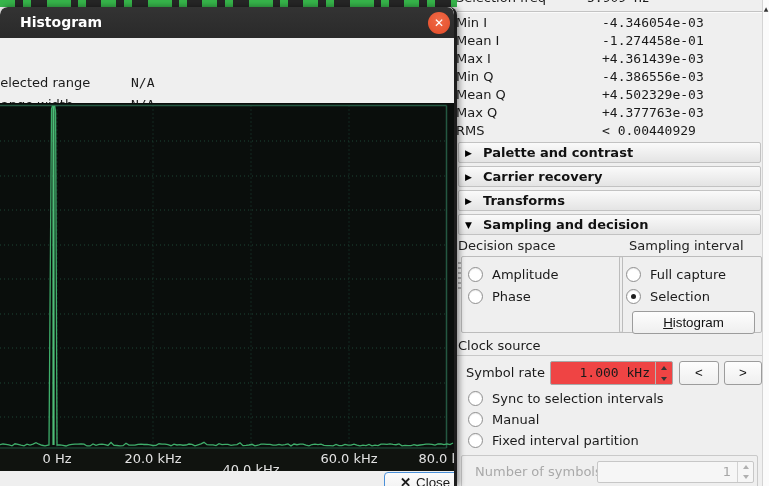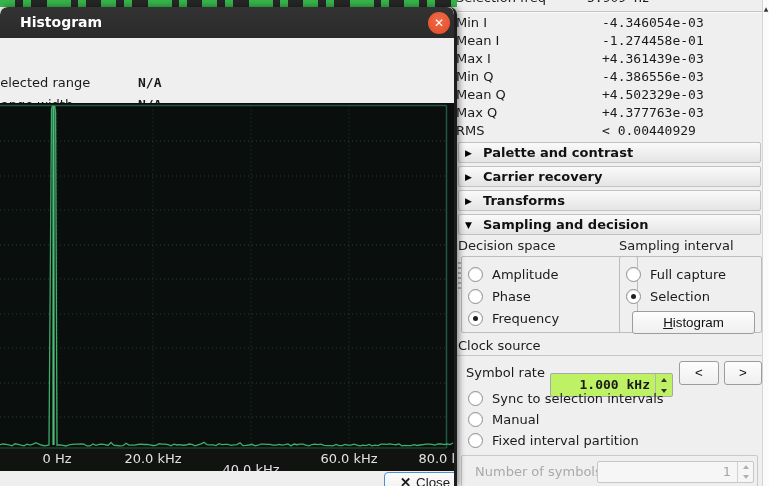--- a/index.html
+++ b/index.html
@@ -34,21 +34,21 @@
   .rrow { display:flex; align-items:center; gap:9px; height:22px; }
   .radio { width:15px; height:15px; border-radius:50%; border:1px solid #8f8f8f; background:#fff; position:relative; flex:0 0 auto;
     box-shadow:inset 0 1px 1px rgba(0,0,0,.08); }
   .radio.sel::after { content:""; position:absolute; left:4px; top:4px; width:5px; height:5px; border-radius:50%; background:#1f1f1f; }
   .btn { background:linear-gradient(#fdfdfd,#efefef); border:1px solid #9c9c9c; border-radius:3px; text-align:center; color:#111; }
   .hist-btn { display:block; margin:4px 5px 0 6px; width:calc(100% - 12px); height:23px; line-height:21px; }
 
   .clock-label { position:absolute; top:338px; left:4px; height:15px; line-height:15px; margin-left:-3px; }
   .sep2 { position:absolute; top:355px; left:0; right:7px; border-top:1px solid #c8c8c8; }
   .sym-label { position:absolute; left:9px; top:364px; height:18px; line-height:18px; }
-  .spinbox { position:absolute; left:93px; top:373px; width:123px; height:24px; background:#bef264; border:1px solid #a8a8a8; border-radius:2px;font-weight:bold; }
+  .spinbox { position:absolute; left:93px; top:361px; width:123px; height:24px; background:#ef4444; border:1px solid #a8a8a8; border-radius:2px; }
   .spinbox .spin-val { display:block; text-align:right; padding-right:22px; line-height:22px; font-family:"DejaVu Sans Mono","Liberation Mono",monospace; }
   .spin-btns { position:absolute; right:0; top:0; bottom:0; width:17px; border-left:1px solid #b5b5b5; display:flex; flex-direction:column; }
   .spin-btns span { flex:1; display:flex; align-items:center; justify-content:center; }
   .tri-up { width:0; height:0; border-left:3px solid transparent; border-right:3px solid transparent; border-bottom:4px solid #333; }
   .tri-dn { width:0; height:0; border-left:3px solid transparent; border-right:3px solid transparent; border-top:4px solid #333; }
   .navbtn { position:absolute; top:361px; height:24px; line-height:22px; }
   .navbtn.prev { left:222px; width:40px; }
   .navbtn.next { left:267px; width:38px; }
 
   .clk-row { position:absolute; left:11px; right:8px; height:21px; display:flex; align-items:center; gap:9px; }
@@ -67,21 +67,21 @@
     border-right:3px solid #1d1d1d; border-radius:8px 8px 0 0; overflow:hidden; box-shadow:2px 0 6px rgba(0,0,0,.45); }
   .titlebar { position:relative; height:31px; background:linear-gradient(#333333,#2a2a2a); border-radius:7px 7px 0 0; }
   .titlebar .title { position:absolute; left:20px; top:0; line-height:31px; color:#fff; font-weight:bold; font-size:14px; }
   .win-close { position:absolute; right:4px; top:5px; width:22px; height:22px; border-radius:50%;
     background:radial-gradient(circle at 50% 35%,#f06a47,#e34b28); color:#fff; font-size:12px; font-weight:bold;
     display:flex; align-items:center; justify-content:center; }
   .info-area { position:relative; height:65px; background:#efefef; }
   .irow { position:absolute; left:0; right:0; height:20px; line-height:20px; }
   .irow.r1 { top:35px; } .irow.r2 { top:57px; }
   .irow .ilabel { margin-left:-8px; }
-  .irow .ival { position:absolute; left:90px; font-family:"DejaVu Sans Mono","Liberation Mono",monospace; font-weight:700;padding-left:48px; }
+  .irow .ival { position:absolute; left:83px; font-family:"DejaVu Sans Mono","Liberation Mono",monospace; font-weight:400;padding-left:48px; }
 
   .plot-wrap { position:absolute; left:0; top:96px; width:454px; height:368px; background:#0a0e0c; }
   .plot-wrap svg { display:block; }
   .tick-row { position:absolute; left:0; top:346px; width:100%; height:22px; background:#10130f; }
   .tick-row span { position:absolute; top:2px; transform:translateX(-50%); color:#e2e2e2; font-size:13px; white-space:nowrap; }
   .bottom-bar { position:absolute; left:0; top:464px; width:454px; height:15px; background:#efefef; }
   .close-btn { position:absolute; left:384px; top:1px; width:82px; height:22px; background:linear-gradient(#fcfcfc,#f0f0f0);
     border:1px solid #4a90d9; border-radius:4px; text-align:center; line-height:20px; color:#1a1a1a; }
   .close-btn .x { font-weight:bold; margin-right:5px; }
 </style>
@@ -122,34 +122,30 @@
     <div class="sec" style="top:190px">
       <span class="arrow">▶</span>
       <span>Transforms</span>
     </div>
     <div class="sec" style="top:214px">
       <span class="arrow">▼</span>
       <span>Sampling and decision</span>
     </div>
 
     <span class="col-label" style="left:4px; margin-left:-3px">Decision space</span>
-    <span class="col-label" style="left:162px">Sampling interval</span>
-
-    <div class="gbox" style="left:4px; width:177px">
+    <span class="col-label" style="left:172px">Sampling interval</span>
+
+    <div class="gbox" style="left:4px; width:162px">
       <div class="rrow">
         <span class="radio"></span>
         <span>Amplitude</span>
       </div>
       <div class="rrow">
         <span class="radio"></span>
         <span>Phase</span>
-      </div>
-      <div class="rrow">
-        <span class="radio sel"></span>
-        <span>Frequency</span>
       </div>
     </div>
 
     <div class="gbox" style="left:162px; width:143px">
       <div class="rrow">
         <span class="radio"></span>
         <span>Full capture</span>
       </div>
       <div class="rrow">
         <span class="radio sel"></span>

